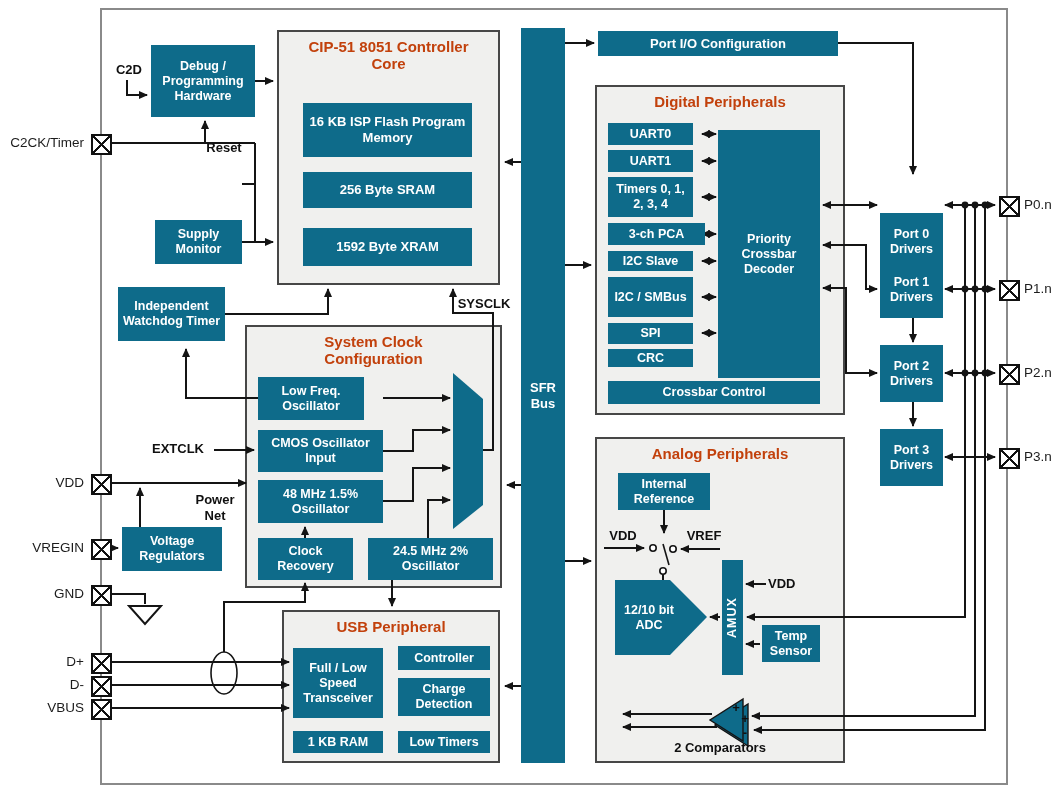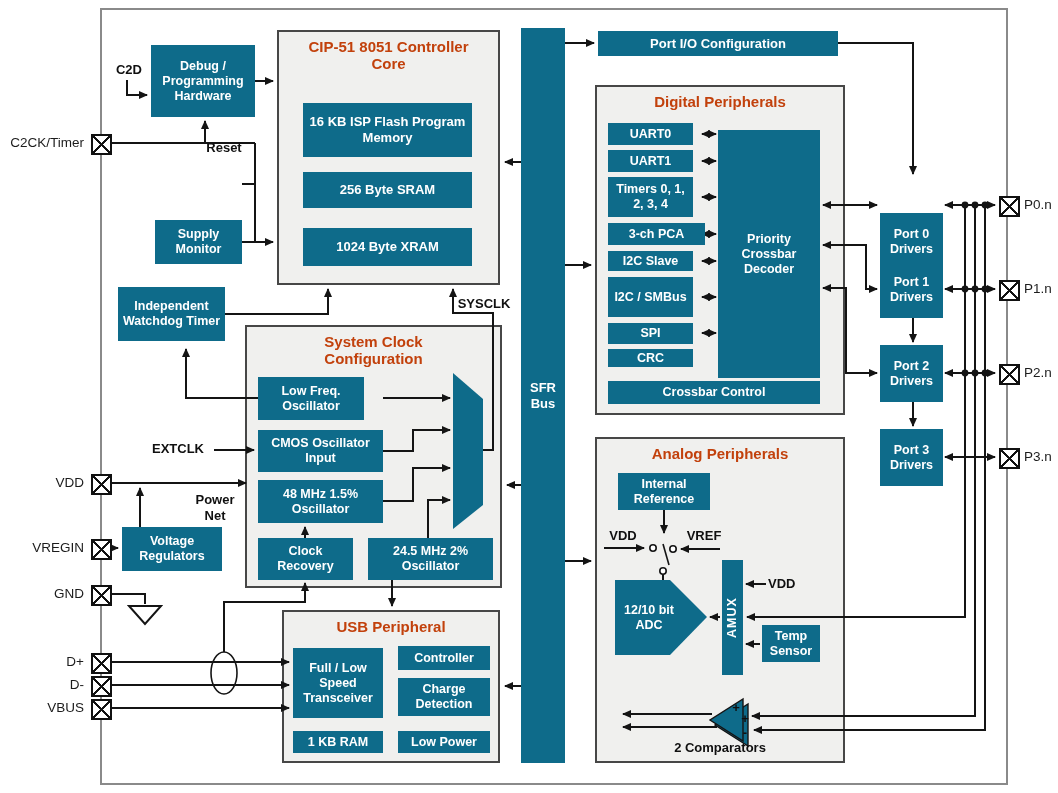--- a/index.html
+++ b/index.html
@@ -173,21 +173,21 @@
     </g>
   </svg>
 
   <div class="abs t" style="left:151px;top:45px;width:104px;height:72px;">Debug / Programming Hardware</div>
   <div class="abs t" style="left:155px;top:220px;width:87px;height:44px;">Supply Monitor</div>
   <div class="abs t" style="left:118px;top:287px;width:107px;height:54px;">Independent Watchdog Timer</div>
   <div class="abs t" style="left:122px;top:527px;width:100px;height:44px;">Voltage Regulators</div>
 
   <div class="abs t big" style="left:303px;top:103px;width:169px;height:54px;">16 KB ISP Flash Program Memory</div>
   <div class="abs t big" style="left:303px;top:172px;width:169px;height:36px;">256 Byte SRAM</div>
-  <div class="abs t big" style="left:303px;top:228px;width:169px;height:38px;">1024 Byte XRAM</div>
+  <div class="abs t big" style="left:303px;top:228px;width:169px;height:38px;">1592 Byte XRAM</div>
 
   <div class="abs t" style="left:258px;top:377px;width:106px;height:43px;">Low Freq. Oscillator</div>
   <div class="abs t" style="left:258px;top:430px;width:125px;height:42px;">CMOS Oscillator Input</div>
   <div class="abs t" style="left:258px;top:480px;width:125px;height:43px;">48 MHz 1.5% Oscillator</div>
   <div class="abs t" style="left:258px;top:538px;width:95px;height:42px;">Clock Recovery</div>
   <div class="abs t" style="left:368px;top:538px;width:125px;height:42px;">24.5 MHz 2% Oscillator</div>
 
   <div class="abs t big" style="left:521px;top:28px;width:44px;height:735px;">SFR Bus</div>
   <div class="abs t big" style="left:598px;top:31px;width:240px;height:25px;">Port I/O Configuration</div>
 
@@ -204,21 +204,21 @@
 
   <div class="abs t" style="left:618px;top:473px;width:92px;height:37px;">Internal Reference</div>
   <div class="abs t amuxv" style="left:722px;top:560px;width:21px;height:115px;">AMUX</div>
   <div class="abs t" style="left:762px;top:625px;width:58px;height:37px;">Temp Sensor</div>
   <div class="abs t" style="left:613px;top:580px;width:72px;height:75px;background:transparent;">12/10 bit ADC</div>
 
   <div class="abs t" style="left:293px;top:648px;width:90px;height:70px;">Full / Low Speed Transceiver</div>
   <div class="abs t" style="left:398px;top:646px;width:92px;height:24px;">Controller</div>
   <div class="abs t" style="left:398px;top:678px;width:92px;height:38px;">Charge Detection</div>
   <div class="abs t" style="left:293px;top:731px;width:90px;height:22px;">1 KB RAM</div>
-  <div class="abs t" style="left:398px;top:731px;width:92px;height:22px;">Low Power</div>
+  <div class="abs t" style="left:398px;top:731px;width:92px;height:22px;">Low Timers</div>
 
   <div class="abs t" style="left:880px;top:177px;width:63px;height:57px;margin-top:36px;">Port 0 Drivers</div>
   <div class="abs t" style="left:880px;top:261px;width:63px;height:57px;">Port 1 Drivers</div>
   <div class="abs t" style="left:880px;top:345px;width:63px;height:57px;">Port 2 Drivers</div>
   <div class="abs t" style="left:880px;top:429px;width:63px;height:57px;">Port 3 Drivers</div>
 
   <div class="lb" style="left:110px;top:62px;width:38px;">C2D</div>
   <div class="lb" style="left:198px;top:140px;width:52px;">Reset</div>
   <div class="lb" style="left:146px;top:441px;width:64px;">EXTCLK</div>
   <div class="lb" style="left:186px;top:492px;width:58px;">Power Net</div>

